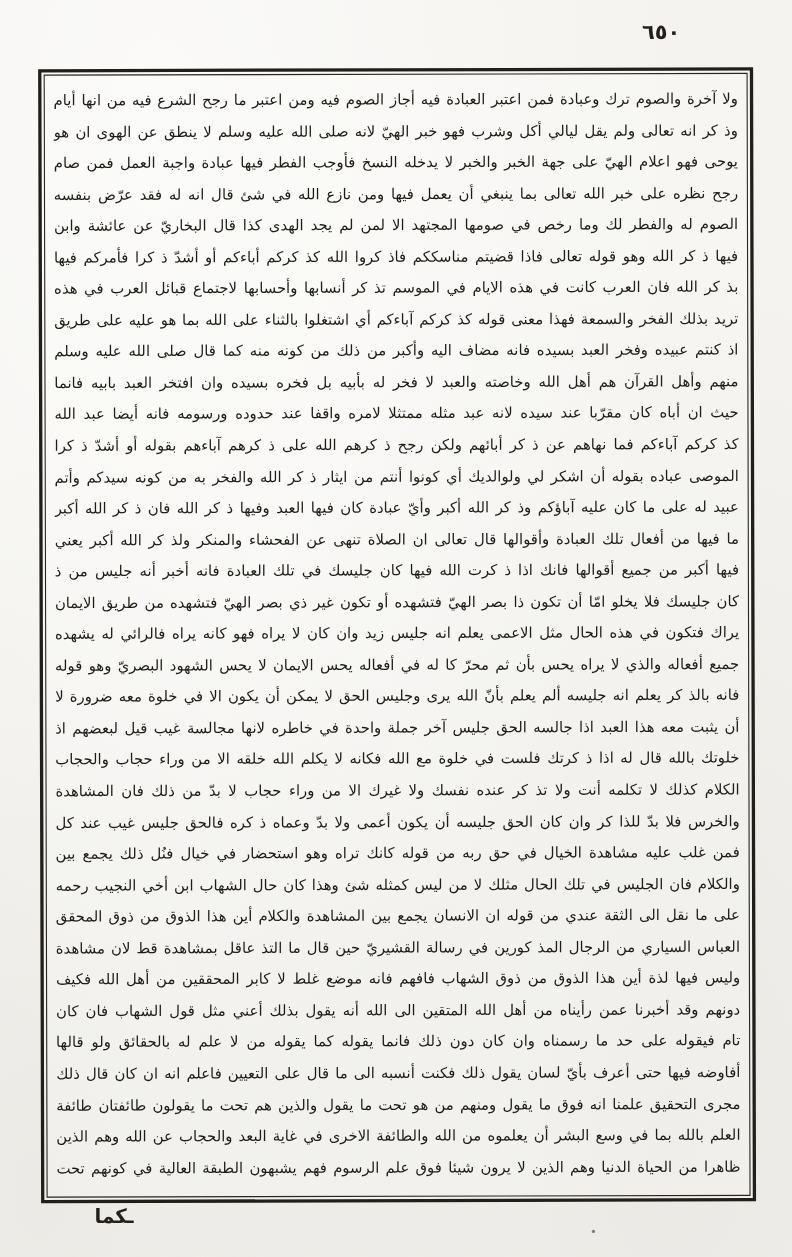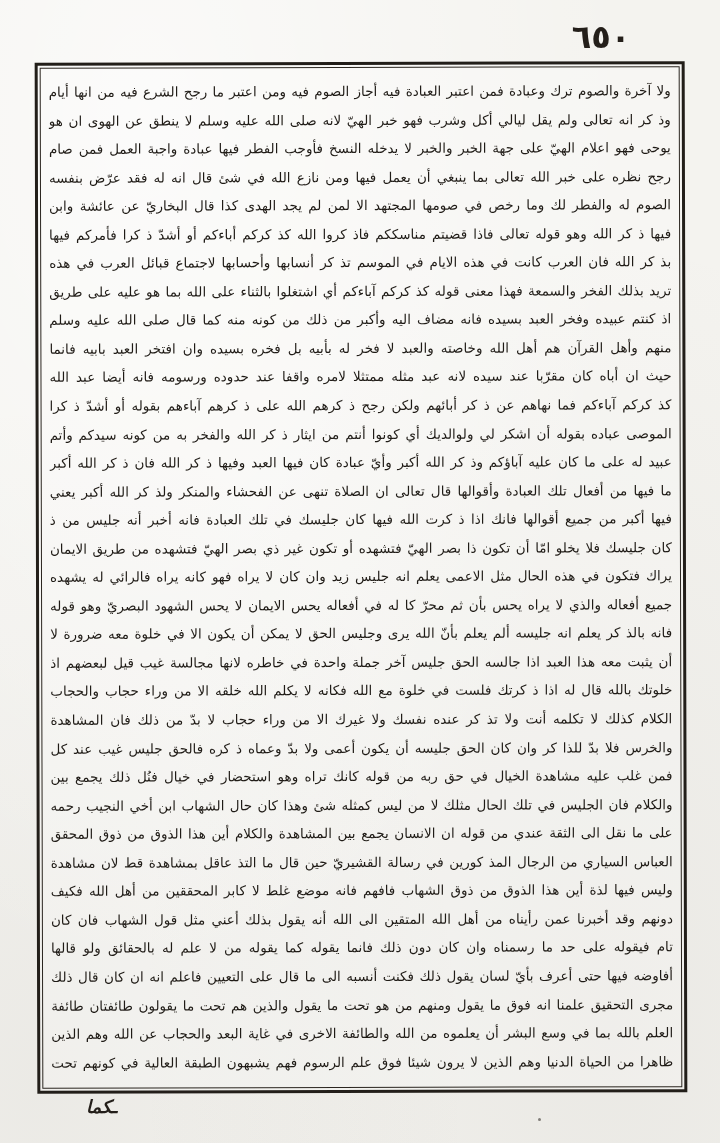--- a/index.html
+++ b/index.html
@@ -16,21 +16,21 @@
       radial-gradient(ellipse at 20% 10%, rgba(255,255,255,.6), rgba(255,255,255,0) 60%),
       radial-gradient(ellipse at 85% 90%, rgba(120,115,105,.08), rgba(0,0,0,0) 55%),
       radial-gradient(ellipse at 5% 95%, rgba(120,115,105,.07), rgba(0,0,0,0) 45%),
       #f4f3ef;
   }
   .page-number{
     position:absolute;
     top:18px;right:84px;
     width:70px;
     text-align:center;
-    font-size:32px;
+    font-size:19px;
     font-weight:bold;
     color:#241f1a;
     letter-spacing:2px;
   }
   .frame{
     position:absolute;
     left:36px;top:62px;
     width:650px;height:1031px;
     border:3px solid #221e19;
     box-sizing:border-box;
@@ -60,21 +60,20 @@
     word-spacing:1px;
     font-weight:500;
   }
   .catchword{
     position:absolute;
     top:1096px;left:86px;
     font-size:18px;
     font-weight:bold;
     color:#241f1a;
     direction:rtl;
-    font-style:italic;
   }
   .smudge{
     position:absolute;
     top:1118px;left:538px;
     width:3px;height:3px;
     border-radius:50%;
     background:rgba(40,35,30,.55);
   }
 </style>
 </head>

